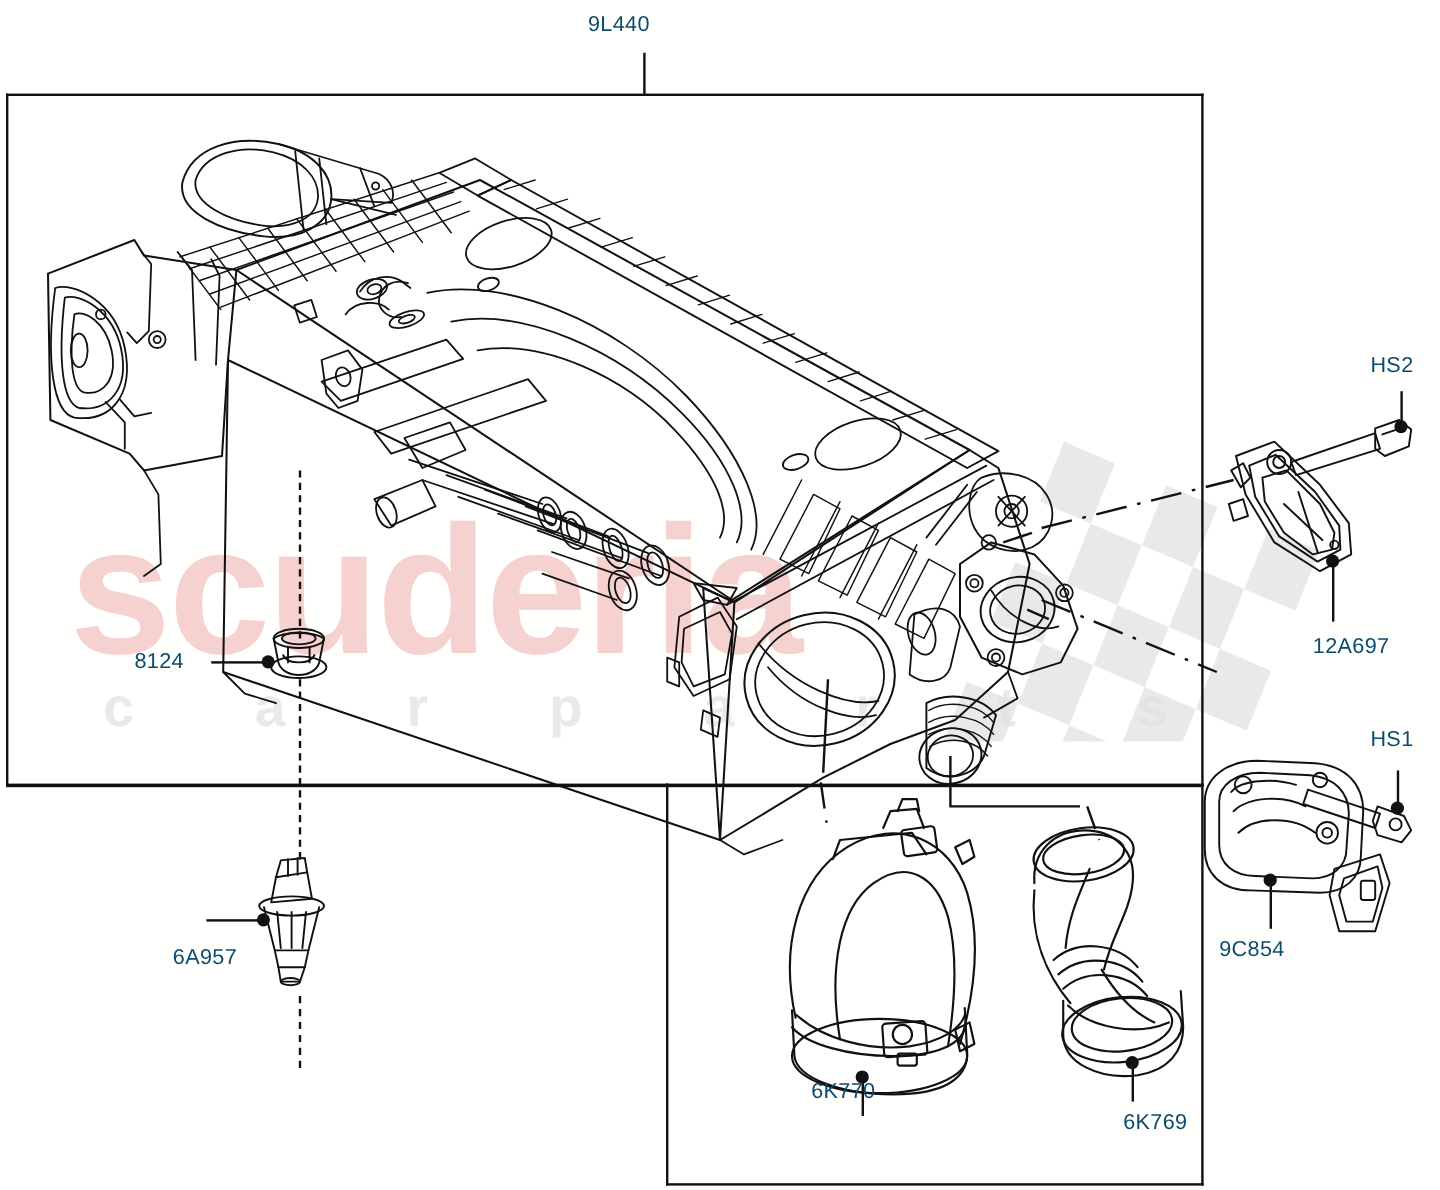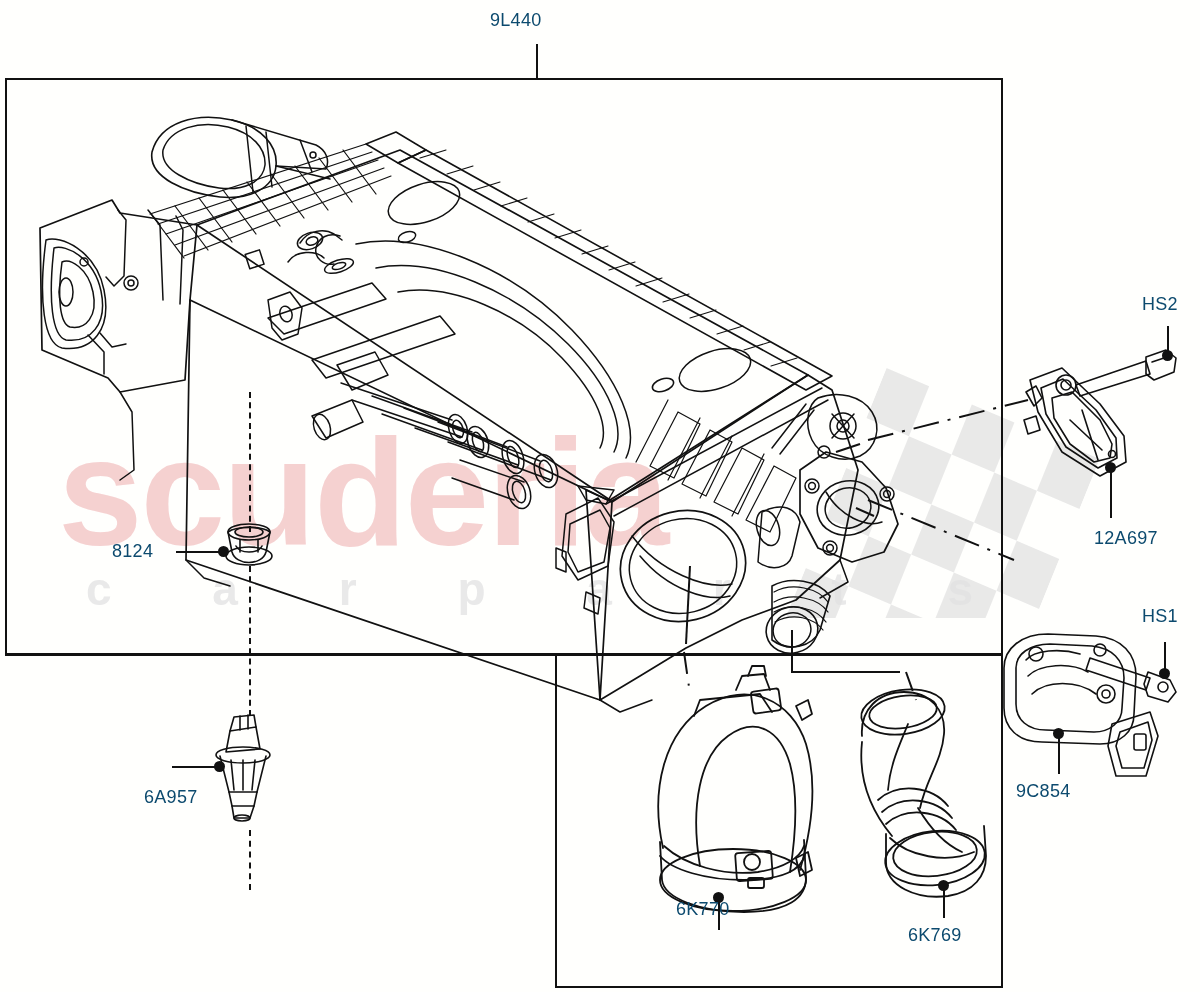--- a/index.html
+++ b/index.html
@@ -476,15 +476,15 @@
   <div class="dot" style="left:938px; top:880px;"></div>
 
   <div class="label" style="left:490px; top:10px;">9L440</div>
   <div class="label" style="left:1142px; top:294px;text-align:center;">HS2</div>
   <div class="label" style="left:1058px; top:528px;margin-left:36px;">12A697</div>
   <div class="label" style="left:1142px; top:606px;">HS1</div>
   <div class="label" style="left:1016px; top:781px;text-align:right;">9C854</div>
   <div class="label" style="left:112px; top:541px;">8124</div>
   <div class="label" style="left:96px;  top:787px;margin-left:48px;">6A957</div>
   <div class="label" style="left:676px; top:899px;">6K770</div>
-  <div class="label" style="left:908px; top:925px;">6K769</div>
+  <div class="label" style="left:936px; top:925px;">6K769</div>
 
 </div>
 
 </body></html>

